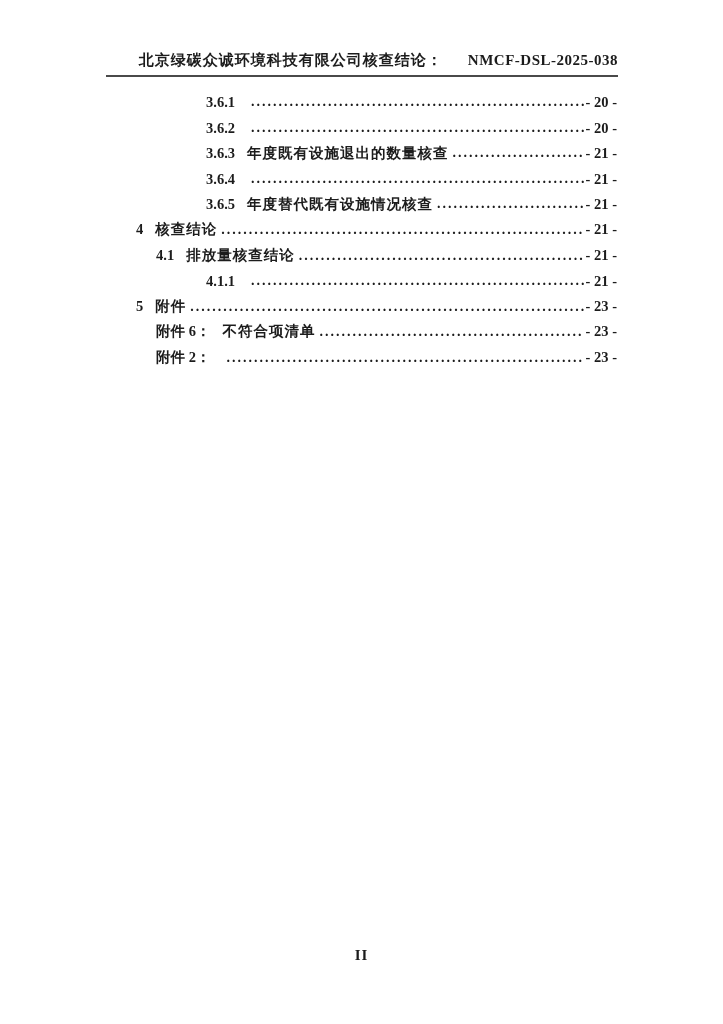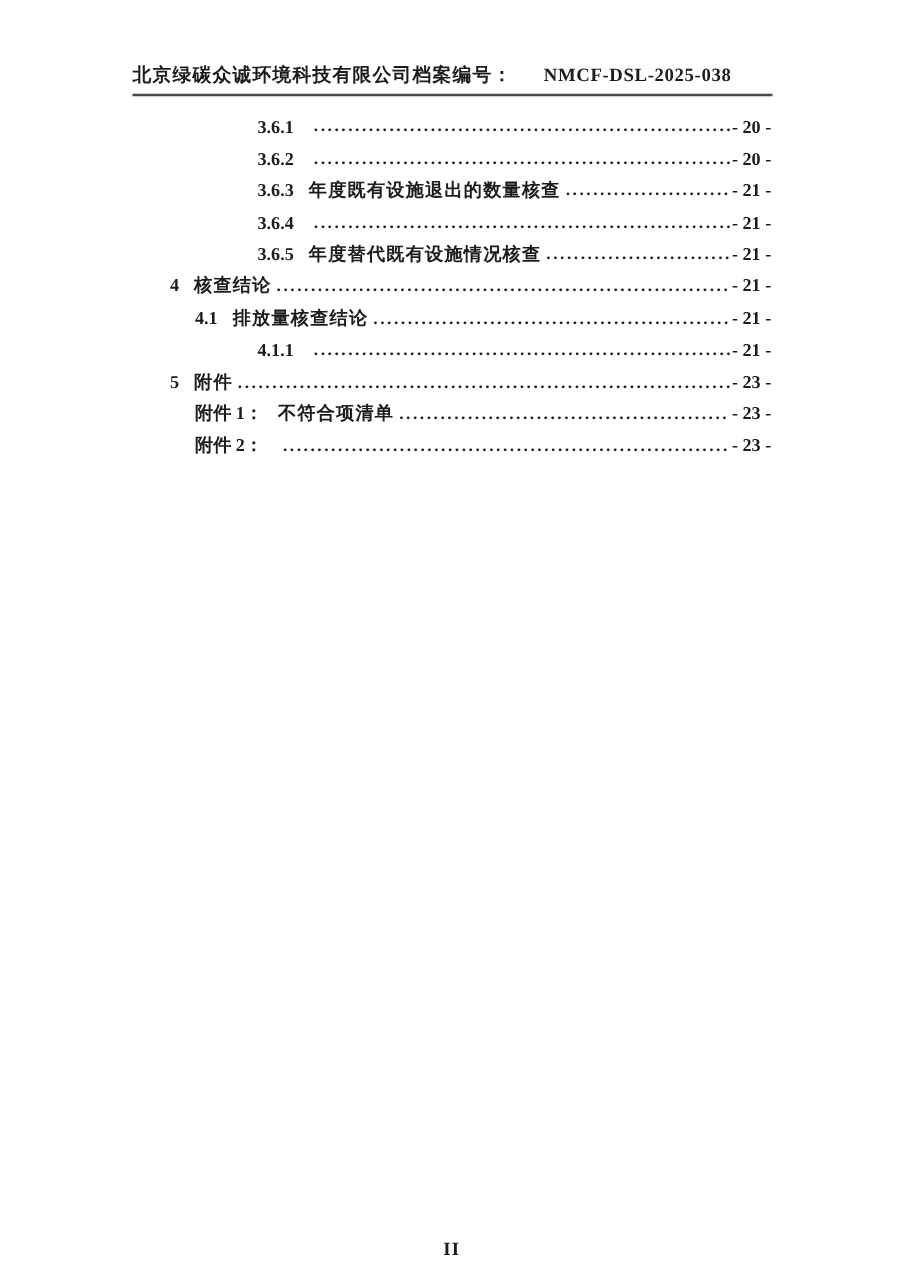--- a/index.html
+++ b/index.html
@@ -14,21 +14,21 @@
     font-family: "Liberation Serif", "DejaVu Serif", serif;
     color: #1c1c1c;
     overflow: hidden;
   }
   .page-header {
     position: absolute;
     left: 106px;
     right: 105px;
     top: 51px;
     display: flex;
-    justify-content: flex-start;
+    justify-content: flex-end;
     align-items: baseline;
     border-bottom: 2px solid #4a4a4a;
     padding-bottom: 5px;
     font-size: 15px;
     font-weight: 700;
     letter-spacing: 1px;
     white-space: nowrap;
   }
   .hdr-right {
     display: inline-flex;
@@ -76,34 +76,34 @@
     font-weight: 600;
     color: #1c1c1c;
   }
   .toc-row .pg {
     white-space: nowrap;
   }
   .page-footer {
     position: absolute;
     left: 0;
     right: 0;
-    top: 992px;
+    top: 947px;
     text-align: center;
     font-size: 15px;
     font-weight: 600;
     letter-spacing: 1px;
   }
 </style>
 </head>
 <body>
 
 <div class="page-header">
   <span>北京绿碳众诚环境科技有限公司</span>
   <span class="hdr-right">
-    <span>档案编号：</span>
+    <span>核查结论：</span>
     <span class="archive-number">NMCF-DSL-2025-038</span>
   </span>
 </div>
 
 <div class="toc" id="toc">
     <div class="toc-row lvl3">
       <span class="num">3.6.1</span>
       <span class="leader"></span>
       <span class="pg">- 20 -</span>
     </div>
@@ -146,21 +146,21 @@
       <span class="leader"></span>
       <span class="pg">- 21 -</span>
     </div>
     <div class="toc-row lvl1">
       <span class="num">5</span>
       <span class="title">附件</span>
       <span class="leader"></span>
       <span class="pg">- 23 -</span>
     </div>
     <div class="toc-row lvl2">
-      <span class="num">附件 1：</span>
+      <span class="num">附件 6：</span>
       <span class="title">不符合项清单</span>
       <span class="leader"></span>
       <span class="pg">- 23 -</span>
     </div>
     <div class="toc-row lvl2">
       <span class="num">附件 2：</span>
       <span class="leader"></span>
       <span class="pg">- 23 -</span>
     </div>
   </div>

